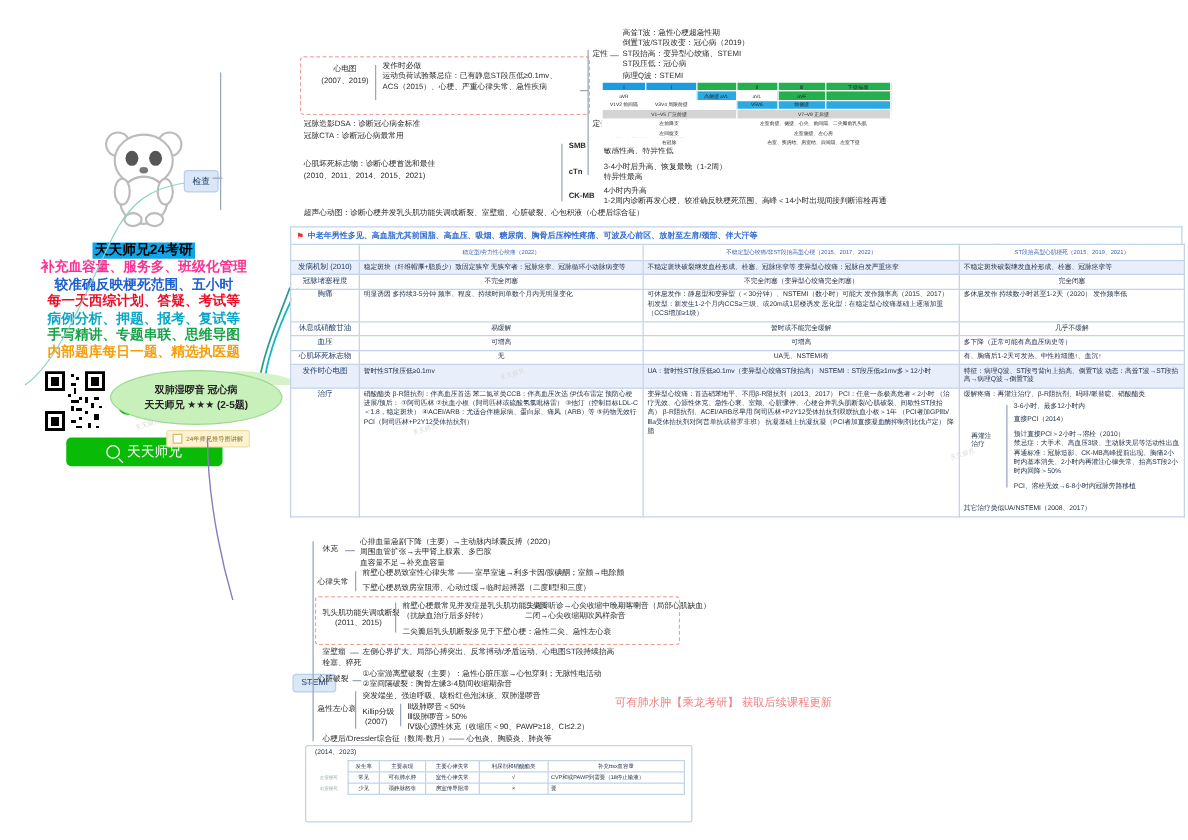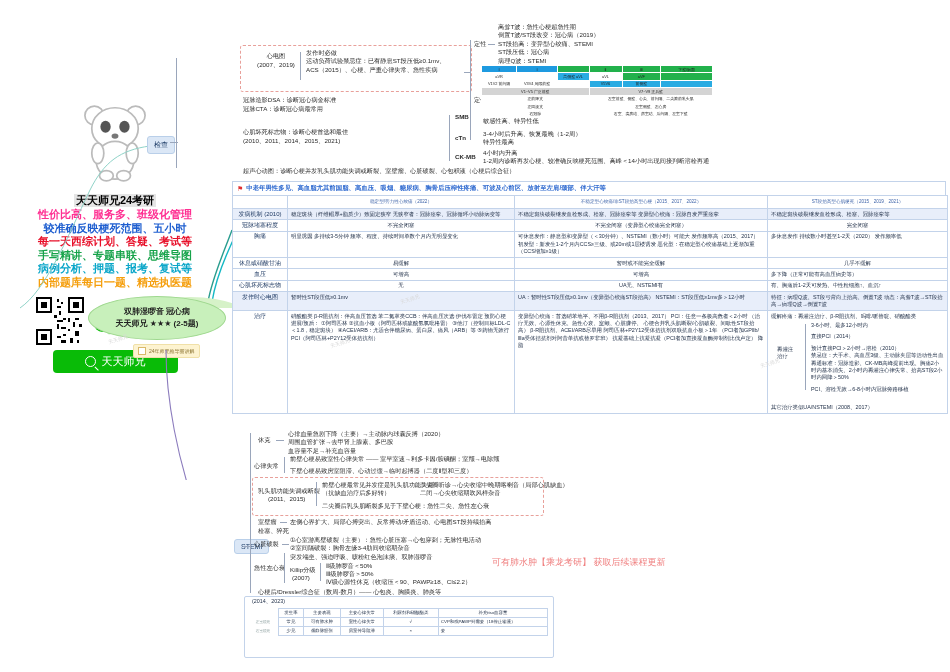--- a/index.html
+++ b/index.html
@@ -2,21 +2,21 @@
 <html><head>
 <meta charset="utf-8">
 <style>
   html,body{margin:0;padding:0;background:#ffffff;}
   body{width:950px;height:672px;position:relative;overflow:hidden;
        font-family:"Liberation Sans","DejaVu Sans",sans-serif;color:#222;}
   .abs{position:absolute;}
   
   .promo{left:0;top:95;width:230px;text-align:center;}
   .panda{width:86px;height:86px;margin:0 auto;display:block;}
-  .promo-title{font-size:11px;font-weight:bold;color:#000;background:#e5e5e5;
+  .promo-title{font-size:11px;font-weight:bold;color:#000;background:#0ea5e9;
                display:inline-block;padding:0 2px;line-height:13px;}
   .promo-line{font-size:11px;font-weight:bold;line-height:13.5px;white-space:nowrap;}
   .c-pink{color:#ff2f92;} .c-blue{color:#1f5fd0;} .c-red{color:#e8102a;}
   .c-green{color:#16a34a;} .c-cyan{color:#0aa6c9;} .c-orange{color:#f59e0b;}
   .qr{width:48px;height:48px;}
   .wx-row{display:flex;align-items:center;justify-content:center;gap:6px;margin-top:4px;}
   .wx-badge{width:20px;height:17px;background:#09bb07;border-radius:9px;position:relative;}
   .wx-badge:after{content:"";position:absolute;left:11px;top:7px;width:13px;height:11px;
                   background:#09bb07;border-radius:6px;border:1.5px solid #fff;}
   .wx-text{font-size:15px;color:#333;}
@@ -85,25 +85,25 @@
     <ellipse cx="50" cy="42" rx="4" ry="3" fill="#777"></ellipse>
     <ellipse cx="50" cy="70" rx="22" ry="22" fill="#fff" stroke="#bbb" stroke-width="2"></ellipse>
     <ellipse cx="30" cy="62" rx="7" ry="12" fill="#fff" stroke="#bbb" stroke-width="2"></ellipse>
     <ellipse cx="70" cy="62" rx="7" ry="12" fill="#fff" stroke="#bbb" stroke-width="2"></ellipse>
     <ellipse cx="40" cy="88" rx="8" ry="6" fill="#fff" stroke="#bbb" stroke-width="2"></ellipse>
     <ellipse cx="60" cy="88" rx="8" ry="6" fill="#fff" stroke="#bbb" stroke-width="2"></ellipse>
   </svg>
   <div style="margin-top:4px;">
     <span class="promo-title">天天师兄24考研</span>
   </div>
-  <div class="promo-line c-pink">性价比高、服务多、班级化管理</div>
+  <div class="promo-line c-pink">补充血容量、服务多、班级化管理</div>
   <div class="promo-line c-blue">较准确反映梗死范围、五小时</div>
   <div class="promo-line c-red">每一天西综计划、答疑、考试等</div>
+  <div class="promo-line c-cyan">病例分析、押题、报考、复试等</div>
   <div class="promo-line c-green">手写精讲、专题串联、思维导图</div>
-  <div class="promo-line c-cyan">病例分析、押题、报考、复试等</div>
   <div class="promo-line c-orange">内部题库每日一题、精选执医题</div>
 
   <div style="display:flex;align-items:center;justify-content:center;gap:10px;margin-top:8px;">
     <svg class="qr" viewBox="0 0 21 21" shape-rendering="crispEdges">
       <rect width="21" height="21" fill="#fff"></rect>
       <g fill="#000">
         <rect x="0" y="0" width="7" height="7"></rect>
           <rect x="1" y="1" width="5" height="5" fill="#fff"></rect>
           <rect x="2" y="2" width="3" height="3"></rect>
         <rect x="14" y="0" width="7" height="7"></rect>

